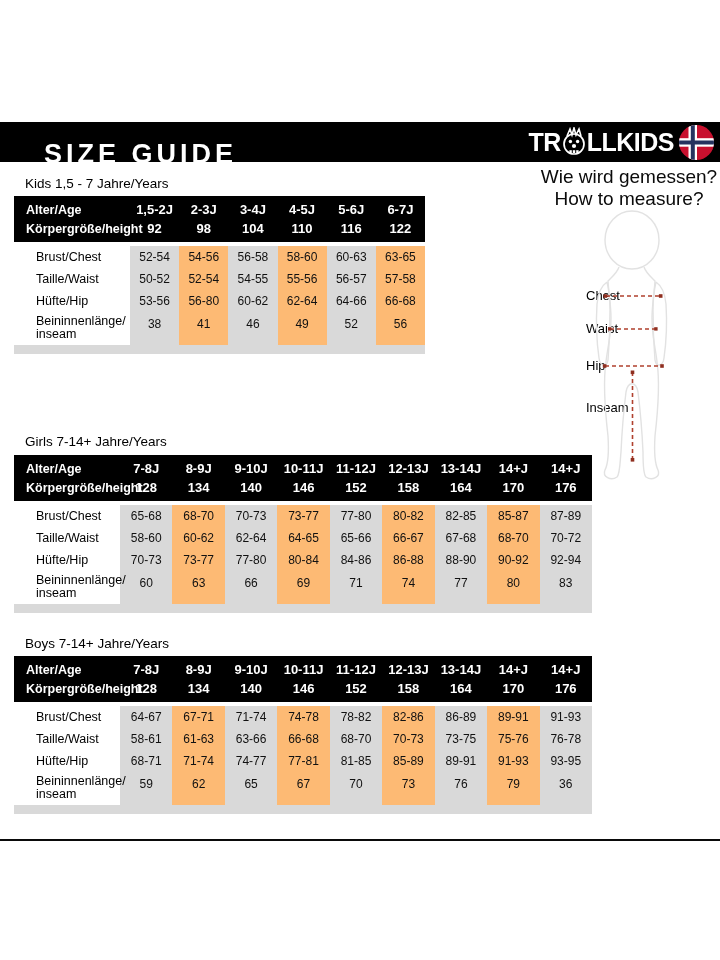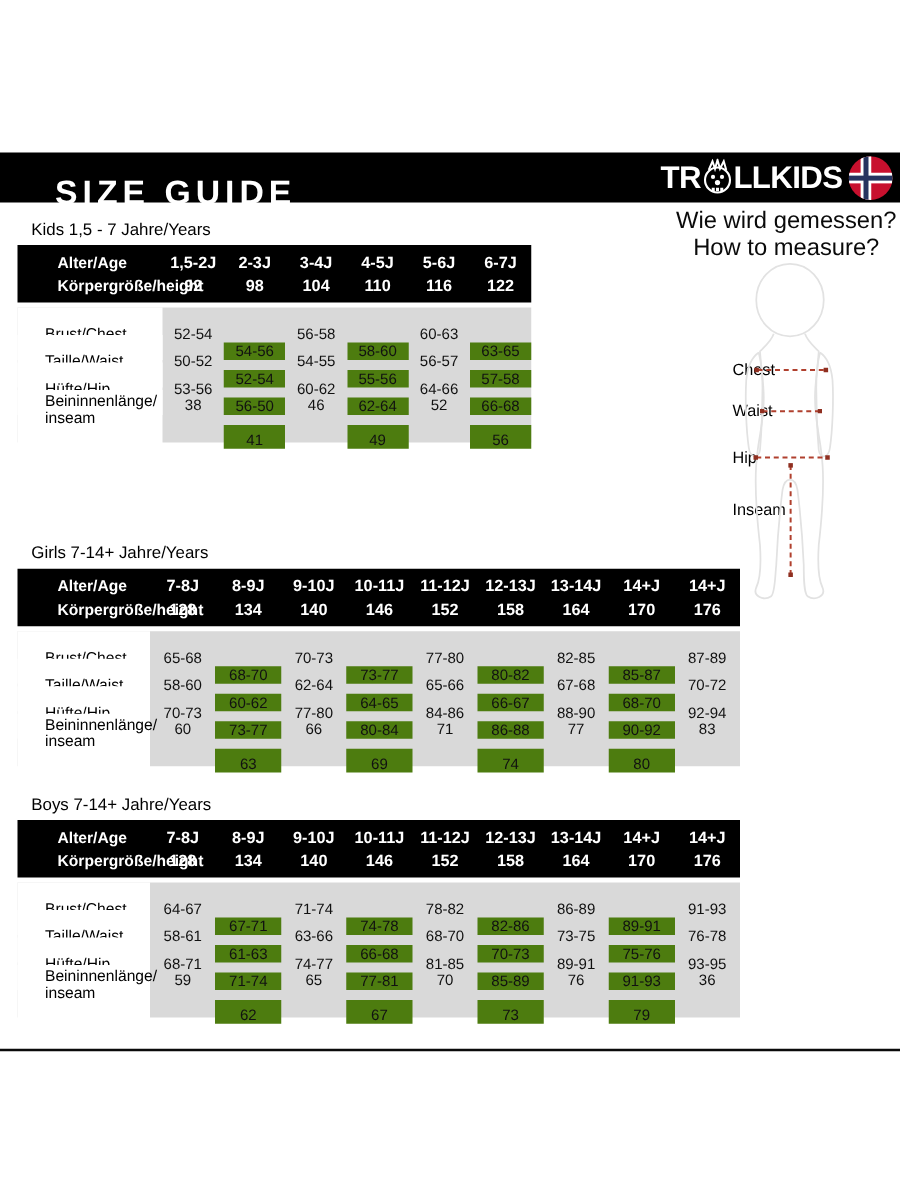--- a/index.html
+++ b/index.html
@@ -16,31 +16,31 @@
   .brand .troll { margin:0 1px; display:block; }
   .brand .flag { margin-left:5px; display:block; }
 
   
   .section-title { position:absolute; left:25px; font-size:13.5px; color:#000; white-space:nowrap; }
 
   
   .size-table { position:absolute; left:14px; }
   .t-header { background:#000; color:#fff; padding:4px 0; }
   .h-row { display:grid; height:19px; }
-  .h-label { display:flex; align-items:center; padding-left:32px; font-size:12.5px; font-weight:bold; white-space:nowrap; }
+  .h-label { display:flex; align-items:center; padding-left:12px; font-size:12.5px; font-weight:bold; white-space:nowrap; }
   .h-val { display:flex; align-items:center; justify-content:center; font-size:13px; font-weight:bold; }
   .t-body { margin-top:4px; background:var(--stripe,#d9d9d9); padding-bottom:9px; }
   .t-row { display:grid; height:22px; }
   .t-row.tall { height:33px; }
   .r-label { background:#fff; display:flex; align-items:center; padding-left:22px;
              font-size:12.5px; white-space:nowrap; }
   .t-row.tall .r-label { flex-direction:column; align-items:flex-start; justify-content:flex-start;
                          padding-top:3px; line-height:13px; }
   .r-val { display:flex; align-items:center; justify-content:center; font-size:12px; color:#111; }
-  .t-row .r-val:nth-child(2n+3) { background:#4d7c0f;margin-top:28px; }
+  .t-row .r-val:nth-child(2n+3) { background:#fdba74; }
   .t-row.tall .r-val { align-items:flex-start; padding-top:5px; }
   .cols6 { width:411px; }
   .cols6 .h-row, .cols6 .t-row { grid-template-columns:116px repeat(6,1fr); }
   .cols9 { width:578px; }
   .cols9 .h-row, .cols9 .t-row { grid-template-columns:106px repeat(9,1fr); }
   #table-0 { top:196px; }
   #title-0 { top:176px; }
   #table-1 { top:455px; }
   #title-1 { top:434px; }
   #table-2 { top:656px; }
@@ -144,21 +144,21 @@
           <div class="r-val">54-55</div>
           <div class="r-val">55-56</div>
           <div class="r-val">56-57</div>
           <div class="r-val">57-58</div>
         </div>
         <div class="t-row">
           <div class="r-label">
             <span>Hüfte/Hip</span>
           </div>
           <div class="r-val">53-56</div>
-          <div class="r-val">56-50</div>
+          <div class="r-val">56-80</div>
           <div class="r-val">60-62</div>
           <div class="r-val">62-64</div>
           <div class="r-val">64-66</div>
           <div class="r-val">66-68</div>
         </div>
         <div class="t-row tall">
           <div class="r-label">
             <span>Beininnenlänge/</span>
             <span>inseam</span>
           </div>

